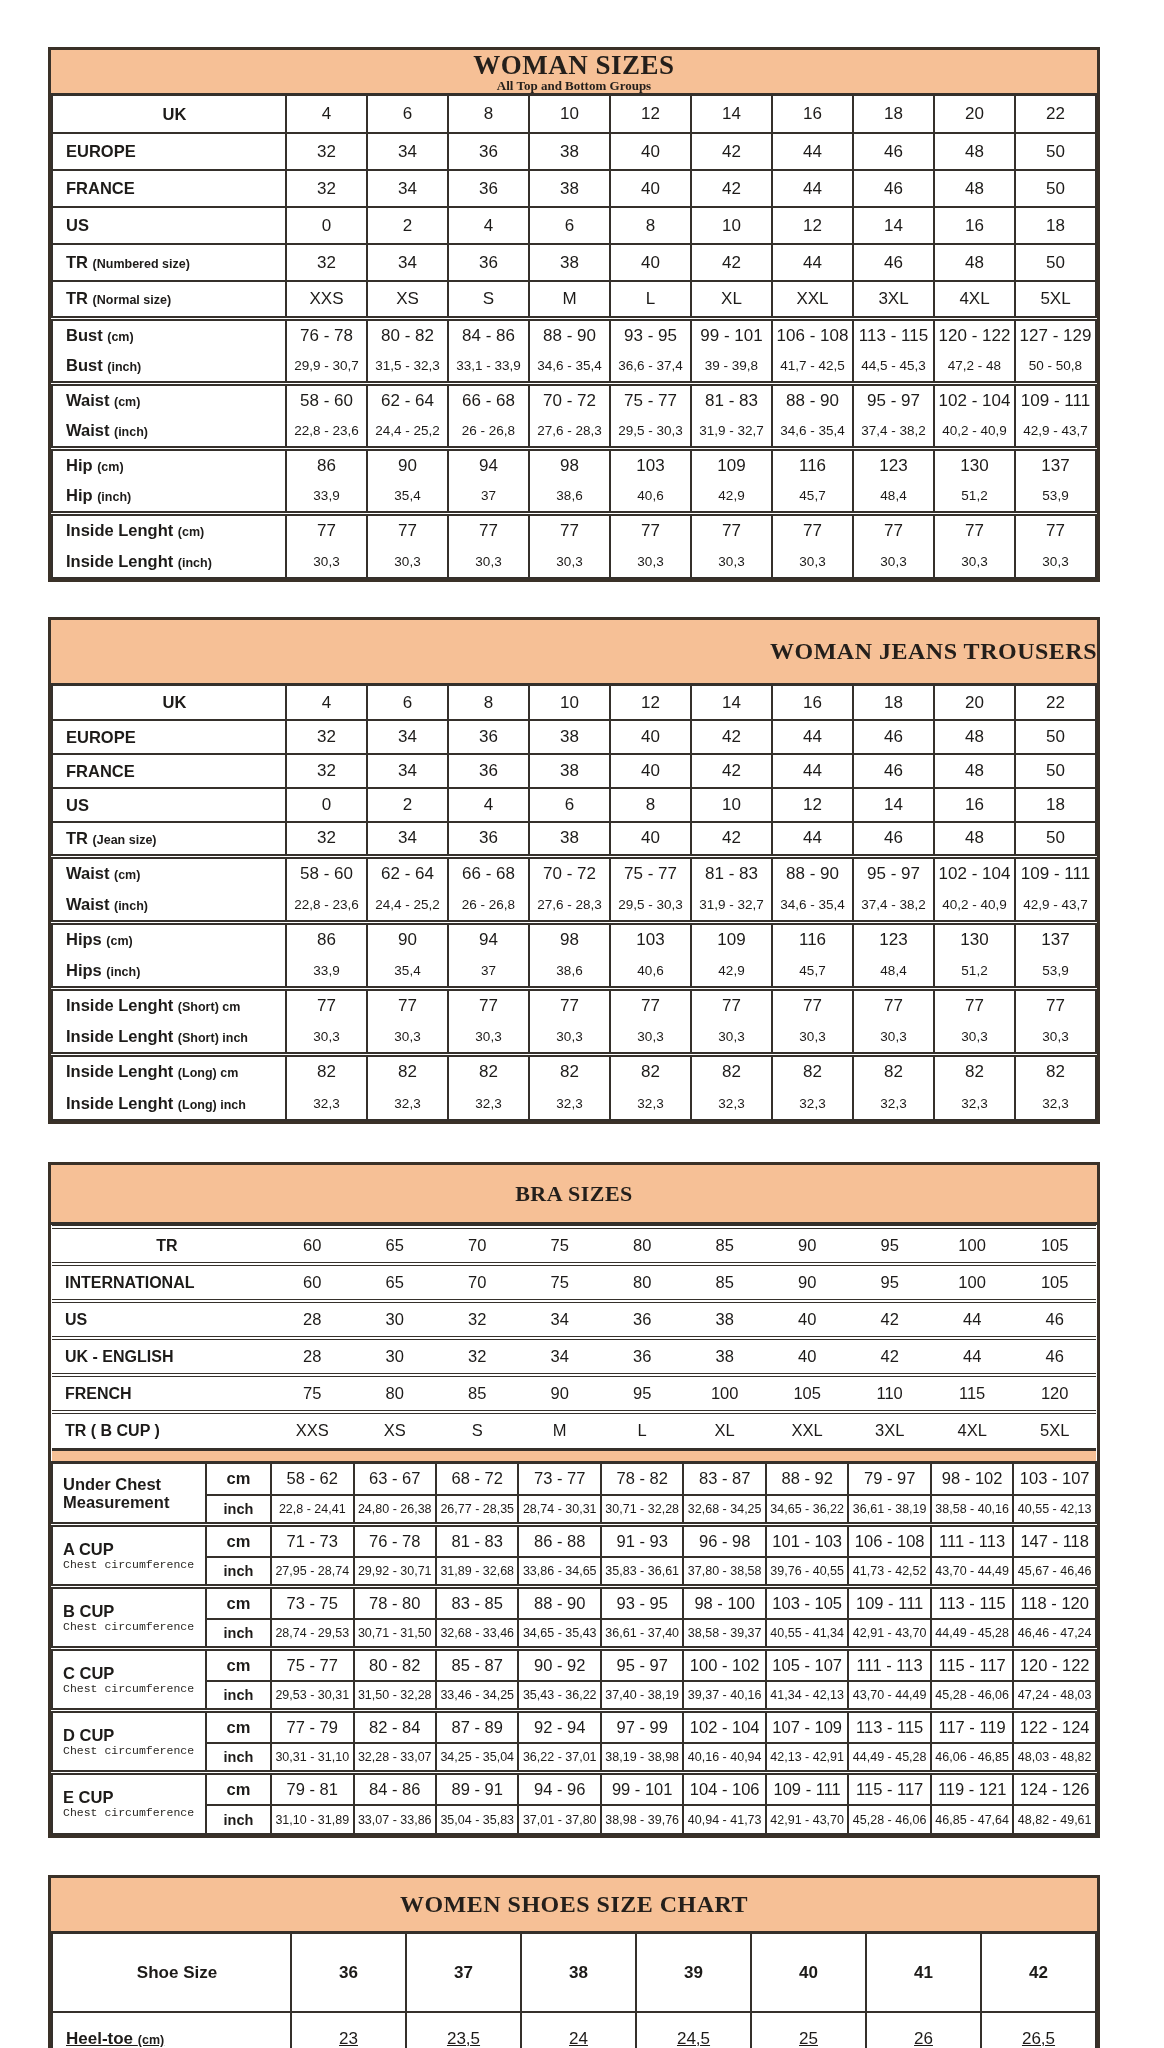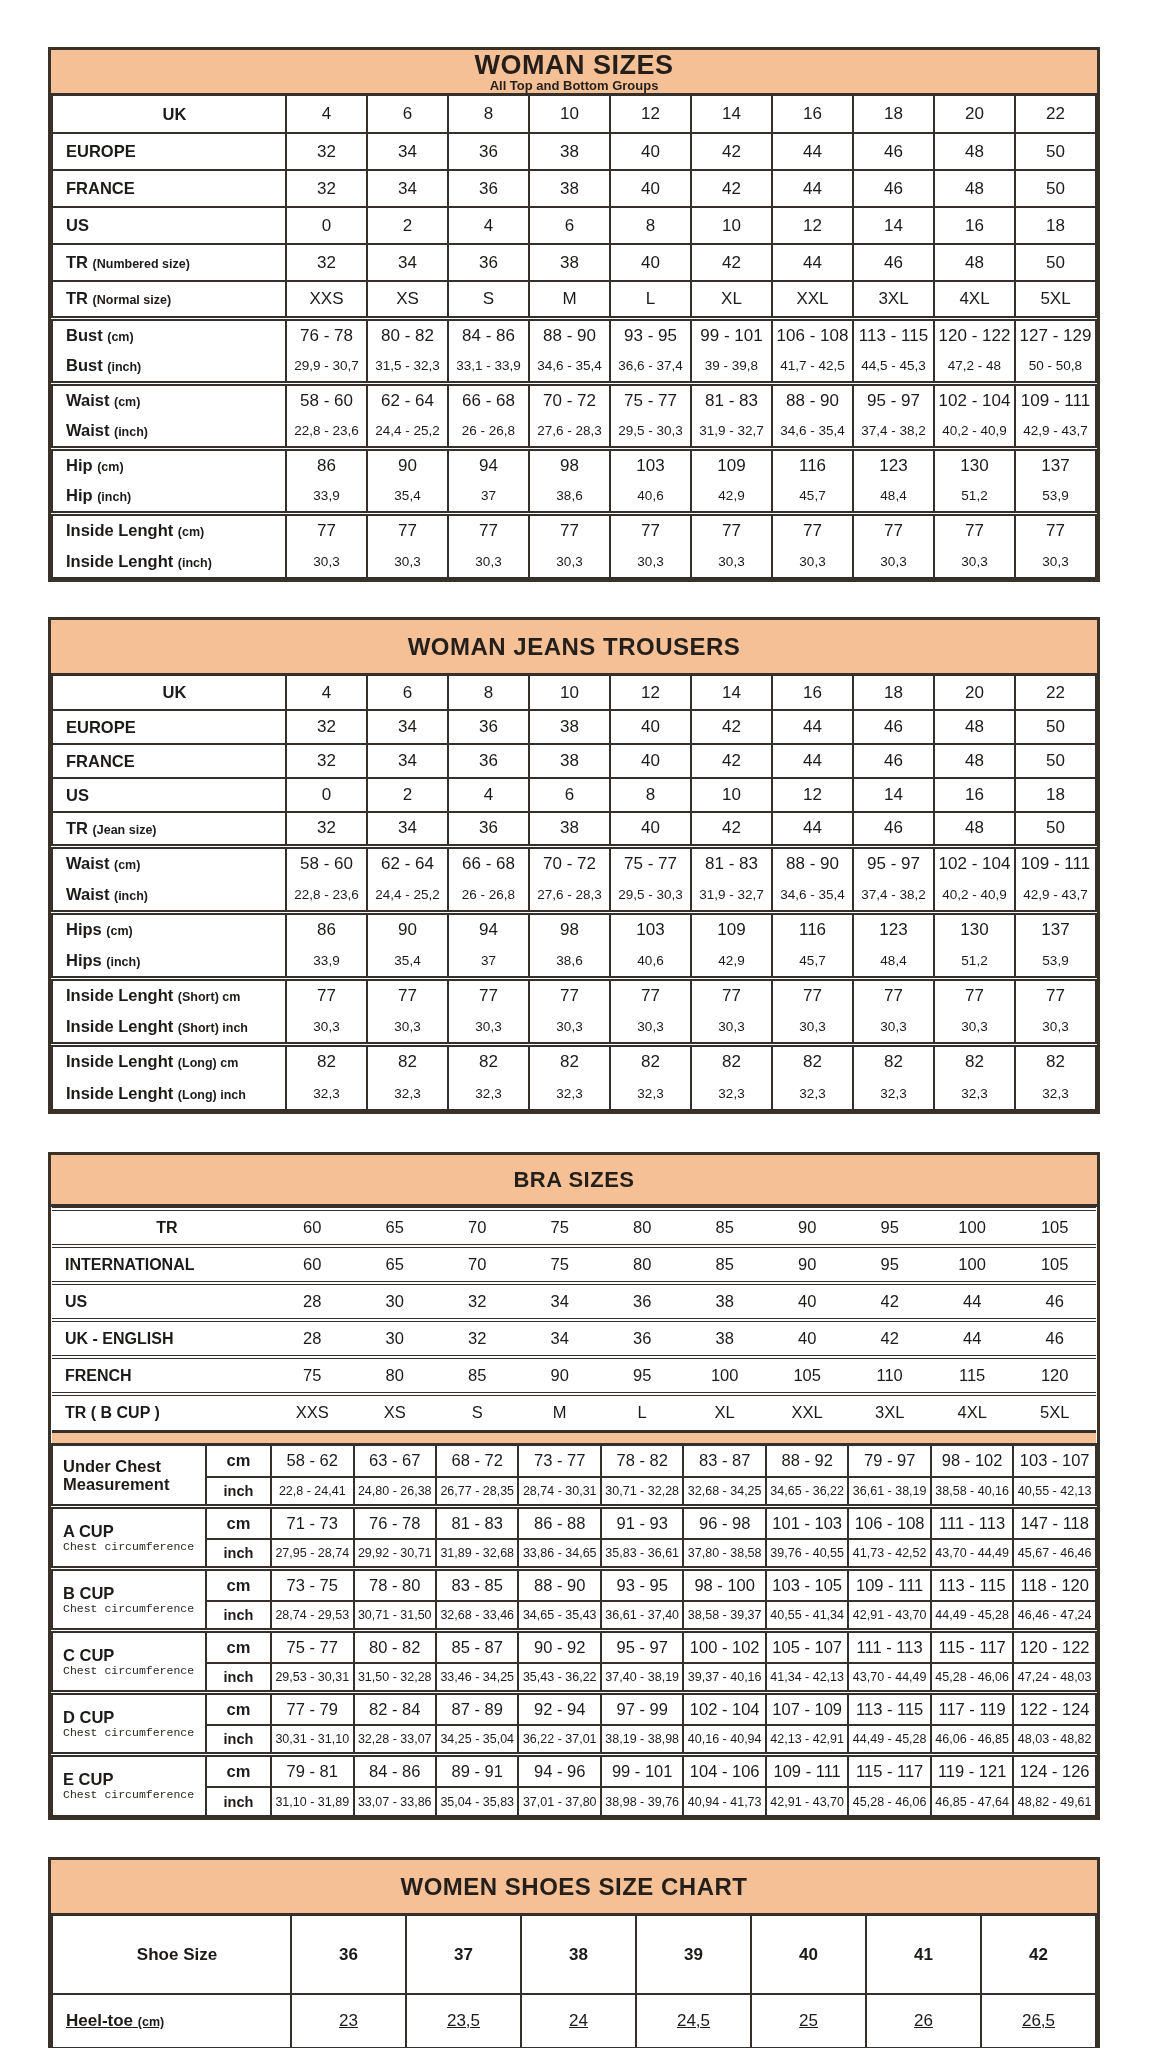--- a/index.html
+++ b/index.html
@@ -24,25 +24,25 @@
   }
   .t1{margin-top:47px;}
   .t2{margin-top:35px;}
   .t3{margin-top:38px;}
   .t4{margin-top:37px;}
 
   .band{
     background:var(--peach);
     border-bottom:3px solid var(--line);
     text-align:center;
-    display:flex;flex-direction:column;justify-content:center;
+    display:flex;flex-direction:column;justify-content:center;font-family:Liberation Serif, serif;
   }
   .t1 .band{height:46px;}
-  .t2 .band{height:56px;}
-  .t3 .band{height:52px;}
+  .t2 .band{height:66px;text-align:right;}
+  .t3 .band{height:60px;}
   .t4 .band{height:56px;}
   .band .ttl{font-weight:700;letter-spacing:.5px;color:#241f1b;}
   .t1 .ttl{font-size:27px;line-height:28px;}
   .t2 .ttl{font-size:24px;}
   .t3 .ttl{font-size:22px;}
   .t4 .ttl{font-size:24px;}
   .band .sub{font-size:13px;font-weight:700;line-height:14px;color:#241f1b;}
 
   table{width:100%;border-collapse:collapse;table-layout:fixed;}
   td{

